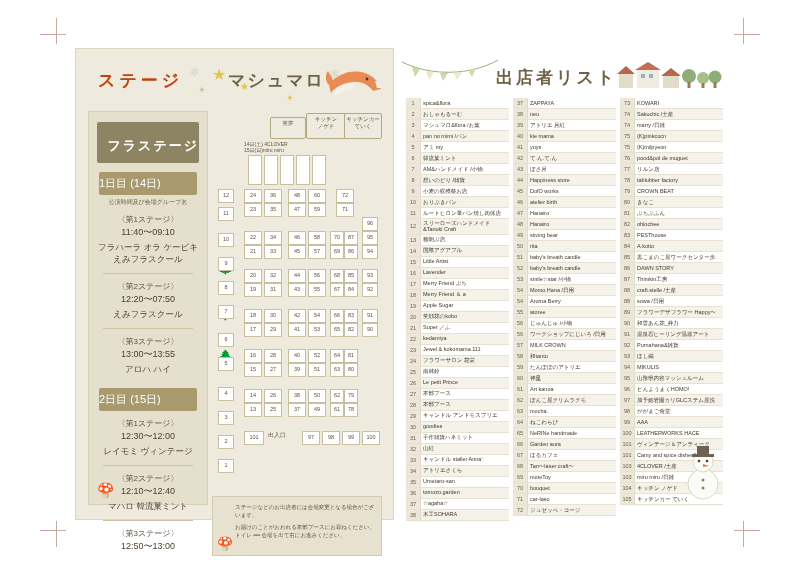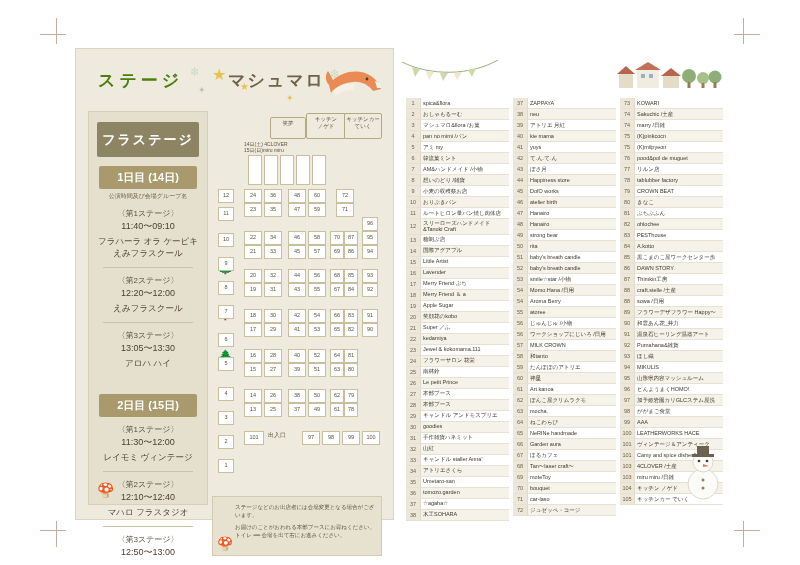--- a/index.html
+++ b/index.html
@@ -21,21 +21,21 @@
   .left-panel{
     position:absolute;left:75px;top:48px;width:317px;height:470px;
     background:#efeade;
     border:1px solid #ddd4c0;
   }
   .lp-title{
     position:absolute;left:14px;top:12px;width:290px;height:44px;
   }
   .lp-title .t1{
     position:absolute;left:8px;top:8px;font-size:17px;font-weight:bold;
-    letter-spacing:4px;color:#4d7c0f;
+    letter-spacing:4px;color:#c2410c;
   }
   .lp-title .t2{
     position:absolute;left:138px;top:8px;font-size:17px;font-weight:bold;
     letter-spacing:2px;color:#6e6247;
   }
   .star{position:absolute;color:#e8c24a;font-size:13px;}
   .star.s1{left:122px;top:4px;font-size:16px;}
   .star.s2{left:150px;top:20px;font-size:10px;}
   .star.s3{left:108px;top:24px;font-size:9px;color:#b9c8a0;}
   .star.s4{left:196px;top:32px;font-size:9px;color:#e8c24a;}
@@ -48,24 +48,24 @@
   
   .stage-box{
     position:absolute;left:12px;top:62px;width:118px;height:392px;
     background:#e5dfcd;border:1px solid #d8cfb6;
   }
   .sb-head{
     margin:10px 8px 0 8px;background:#8d8463;color:#fff;
     text-align:center;padding:7px 0 8px 0;border-radius:2px;
   }
   .sb-head .l1{font-size:13px;font-weight:bold;letter-spacing:2px;}
-  .sb-head .l2{font-size:13px;font-weight:bold;letter-spacing:2px;margin-top:2px;}
+  .sb-head .l2{font-size:13px;font-weight:bold;letter-spacing:2px;margin-top:8px;text-align:right;}
   .day-head{
-    margin:9px 10px 0 10px;background:#a89a6d;color:#fff;text-align:center;
-    font-size:11px;font-weight:bold;padding:4px 0;border-radius:2px;
+    margin:9px 10px 0 10px;background:#a89a6d;color:#fff;
+    font-size:11px;font-weight:normal;padding:4px 0;border-radius:2px;
   }
   .note{font-size:6px;text-align:center;color:#6e6247;margin-top:3px;}
   .slot{margin-top:7px;text-align:center;}
   .slot .s-t{font-size:8px;color:#5e5440;}
   .slot .s-time{font-size:9px;color:#4a3f2f;margin-top:1px;}
   .slot .s-name{font-size:8.5px;color:#4a3f2f;margin-top:3px;}
   .sep{height:1px;background:#cdc2a4;margin:7px 14px 0 14px;}
 
   
   .map{
@@ -163,42 +163,42 @@
 
       <div class="slot">
         <div class="s-t">〈第1ステージ〉</div>
         <div class="s-time">11:40〜09:10</div>
         <div class="s-name" style="white-space:pre-line">フラハーラ オラ ケーピキ
 えみフラスクール</div>
       </div>
       <div class="sep"></div>
       <div class="slot">
         <div class="s-t">〈第2ステージ〉</div>
-        <div class="s-time">12:20〜12:00</div>
+        <div class="s-time">12:20〜07:50</div>
         <div class="s-name">えみフラスクール</div>
       </div>
       <div class="sep"></div>
       <div class="slot">
         <div class="s-t">〈第3ステージ〉</div>
-        <div class="s-time">13:05〜13:30</div>
+        <div class="s-time">13:00〜13:55</div>
         <div class="s-name">アロハ ハイ</div>
       </div>
 
-      <div class="day-head" style="margin-top:24px">2日目 (15日)</div>
+      <div class="day-head" style="margin-top:12px">2日目 (15日)</div>
 
       <div class="slot">
         <div class="s-t">〈第1ステージ〉</div>
-        <div class="s-time">11:30〜12:00</div>
+        <div class="s-time">12:30〜12:00</div>
         <div class="s-name">レイモミ ヴィンテージ</div>
       </div>
       <div class="sep"></div>
       <div class="slot">
         <div class="s-t">〈第2ステージ〉</div>
         <div class="s-time">12:10〜12:40</div>
-        <div class="s-name">マハロ フラスタジオ</div>
+        <div class="s-name">マハロ 韓流菓ミント</div>
       </div>
       <div class="sep"></div>
       <div class="slot">
         <div class="s-t">〈第3ステージ〉</div>
         <div class="s-time">12:50〜13:00</div>
 
       </div>
       <div style="position:absolute;left:8px;bottom:6px;font-size:14px;color:#c4766a;">🍄</div>
     </div>
 
@@ -339,20 +339,21 @@
 
     <svg class="bunting" viewBox="0 0 100 34">
       <path d="M2 6 C30 20, 70 20, 98 4" stroke="#9bb07e" fill="none" stroke-width="1"></path>
       <path d="M12 11 L20 13 L15 21 Z" fill="#cfd8a8"></path>
       <path d="M26 15 L34 16 L29 24 Z" fill="#f0e6c8"></path>
       <path d="M40 17 L48 17 L43 25 Z" fill="#cfd8a8"></path>
       <path d="M54 17 L62 16 L57 24 Z" fill="#f0e6c8"></path>
       <path d="M68 14 L76 12 L72 21 Z" fill="#cfd8a8"></path>
     </svg>
 
+    <div class="r-title">出店者リスト</div>
 
     <svg class="houses" viewBox="0 0 110 32">
       <rect x="4" y="14" width="14" height="14" fill="#e3dcc6"></rect>
       <path d="M2 14 L11 6 L20 14 Z" fill="#b8654f"></path>
       <rect x="22" y="10" width="22" height="18" fill="#f0ece0"></rect>
       <path d="M20 10 L33 2 L46 10 Z" fill="#c0705a"></path>
       <rect x="26" y="14" width="4" height="4" fill="#9ab0c4"></rect>
       <rect x="34" y="14" width="4" height="4" fill="#9ab0c4"></rect>
       <rect x="48" y="16" width="16" height="12" fill="#e3dcc6"></rect>
       <path d="M46 16 L56 8 L66 16 Z" fill="#b8654f"></path>

